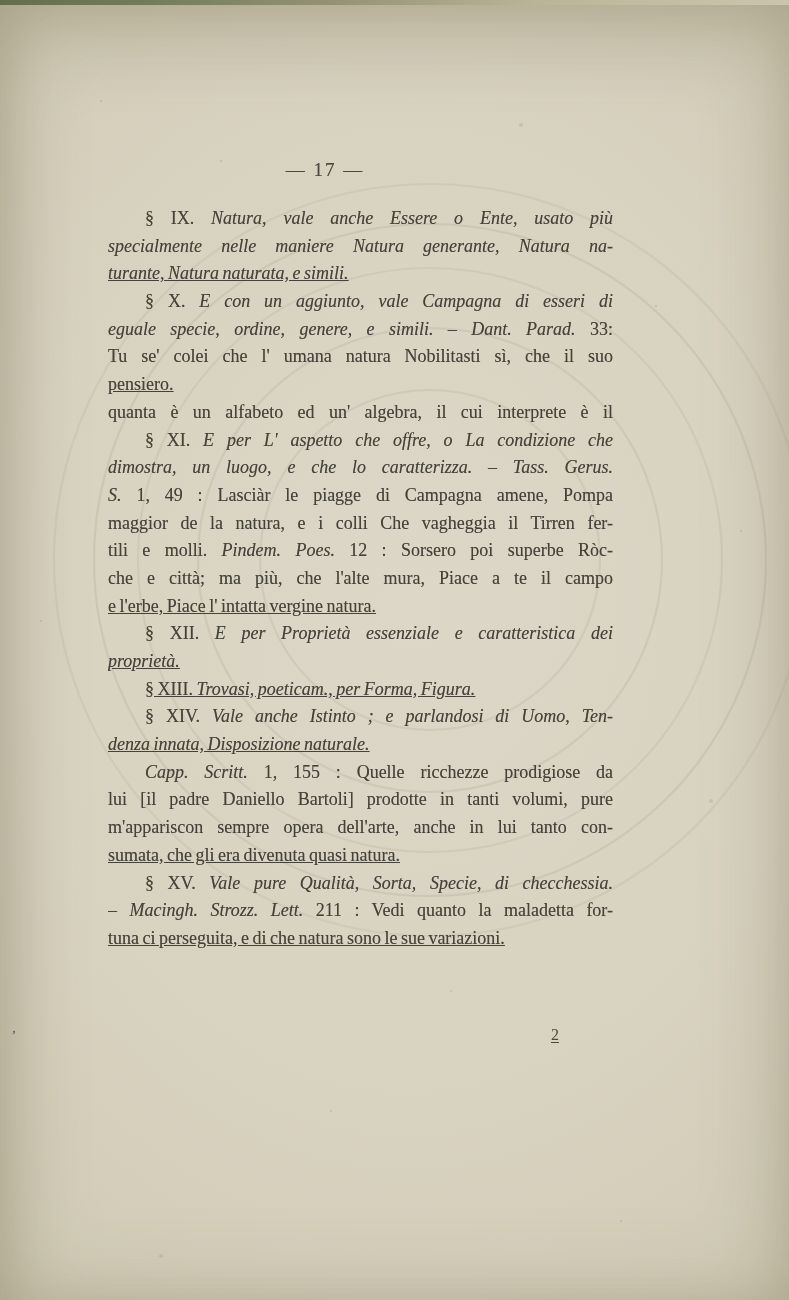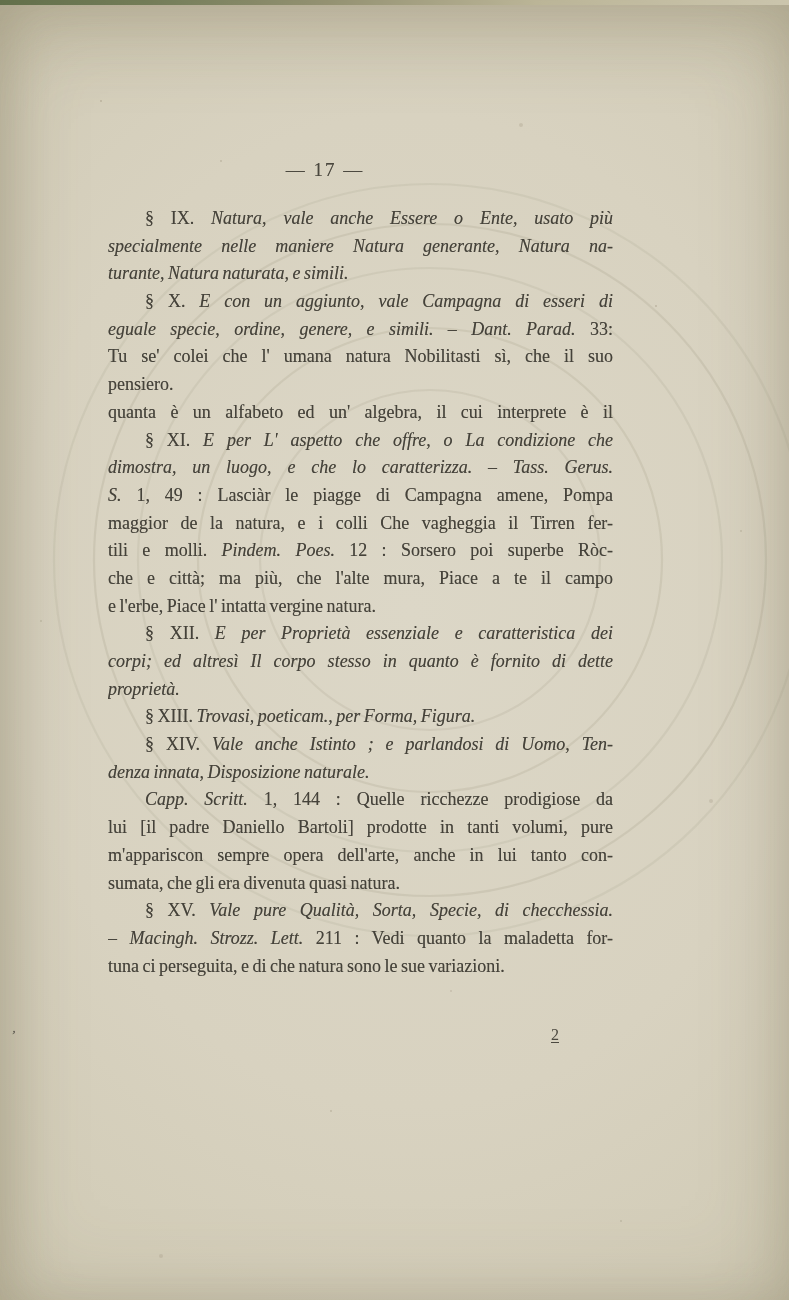--- a/index.html
+++ b/index.html
@@ -35,21 +35,21 @@
     font-size:18px;
     word-spacing:-1px;
     white-space:normal;
     overflow:hidden;
     text-align:justify;
     text-align-last:justify;
     text-justify:inter-word;
     text-shadow:0 0 .5px rgba(74,71,62,.5);
   }
   .line.indent{padding-left:37px;}
-  .line.end{text-align-last:left;}
+  .line.end{text-align-last:left;text-decoration:underline;}
   .it{font-style:italic;}
   .rm{font-style:normal;}
   .signature{
     position:absolute;top:1026px;left:540px;width:30px;
     font-size:16px;text-align:center;
     color:#4c4940;
     text-decoration:underline;
     text-underline-offset:2px;
     text-decoration-thickness:0.5px;
   }
@@ -105,26 +105,25 @@
       <div class="line end"><span class="rm">pensiero.</span></div>
       <div class="line"><span class="rm">quanta è un alfabeto ed un' algebra, il cui interprete è il</span></div>
       <div class="line indent"><span class="rm">§ XI. </span><span class="it">E per L' aspetto che offre, o La condizione che</span></div>
       <div class="line"><span class="it">dimostra, un luogo, e che lo caratterizza. – Tass. Gerus.</span></div>
       <div class="line"><span class="it">S. </span><span class="rm">1, 49 : Lasciàr le piagge di Campagna amene, Pompa</span></div>
       <div class="line"><span class="rm">maggior de la natura, e i colli Che vagheggia il Tirren fer-</span></div>
       <div class="line"><span class="rm">tili e molli. </span><span class="it">Pindem. Poes. </span><span class="rm">12 : Sorsero poi superbe Ròc-</span></div>
       <div class="line"><span class="rm">che e città; ma più, che l'alte mura, Piace a te il campo</span></div>
       <div class="line end"><span class="rm">e l'erbe, Piace l' intatta vergine natura.</span></div>
       <div class="line indent"><span class="rm">§ XII. </span><span class="it">E per Proprietà essenziale e caratteristica dei</span></div>
-      <div class="line"><span class="it">corpi; ed altresì Il corpo stesso in quanto è fornito di dette</span></div>
       <div class="line end"><span class="it">proprietà.</span></div>
       <div class="line indent end"><span class="rm">§ XIII. </span><span class="it">Trovasi, poeticam., per Forma, Figura.</span></div>
       <div class="line indent"><span class="rm">§ XIV. </span><span class="it">Vale anche Istinto ; e parlandosi di Uomo, Ten-</span></div>
       <div class="line end"><span class="it">denza innata, Disposizione naturale.</span></div>
-      <div class="line indent"><span class="it">Capp. Scritt. </span><span class="rm">1, 144 : Quelle ricchezze prodigiose da</span></div>
+      <div class="line indent"><span class="it">Capp. Scritt. </span><span class="rm">1, 155 : Quelle ricchezze prodigiose da</span></div>
       <div class="line"><span class="rm">lui [il padre Daniello Bartoli] prodotte in tanti volumi, pure</span></div>
       <div class="line"><span class="rm">m'appariscon sempre opera dell'arte, anche in lui tanto con-</span></div>
       <div class="line end"><span class="rm">sumata, che gli era divenuta quasi natura.</span></div>
       <div class="line indent"><span class="rm">§ XV. </span><span class="it">Vale pure Qualità, Sorta, Specie, di checchessia.</span></div>
       <div class="line"><span class="rm">– </span><span class="it">Macingh. Strozz. Lett. </span><span class="rm">211 : Vedi quanto la maladetta for-</span></div>
       <div class="line end"><span class="rm">tuna ci perseguita, e di che natura sono le sue variazioni.</span></div>
     </div>
 
   <div class="signature">2</div>
 

